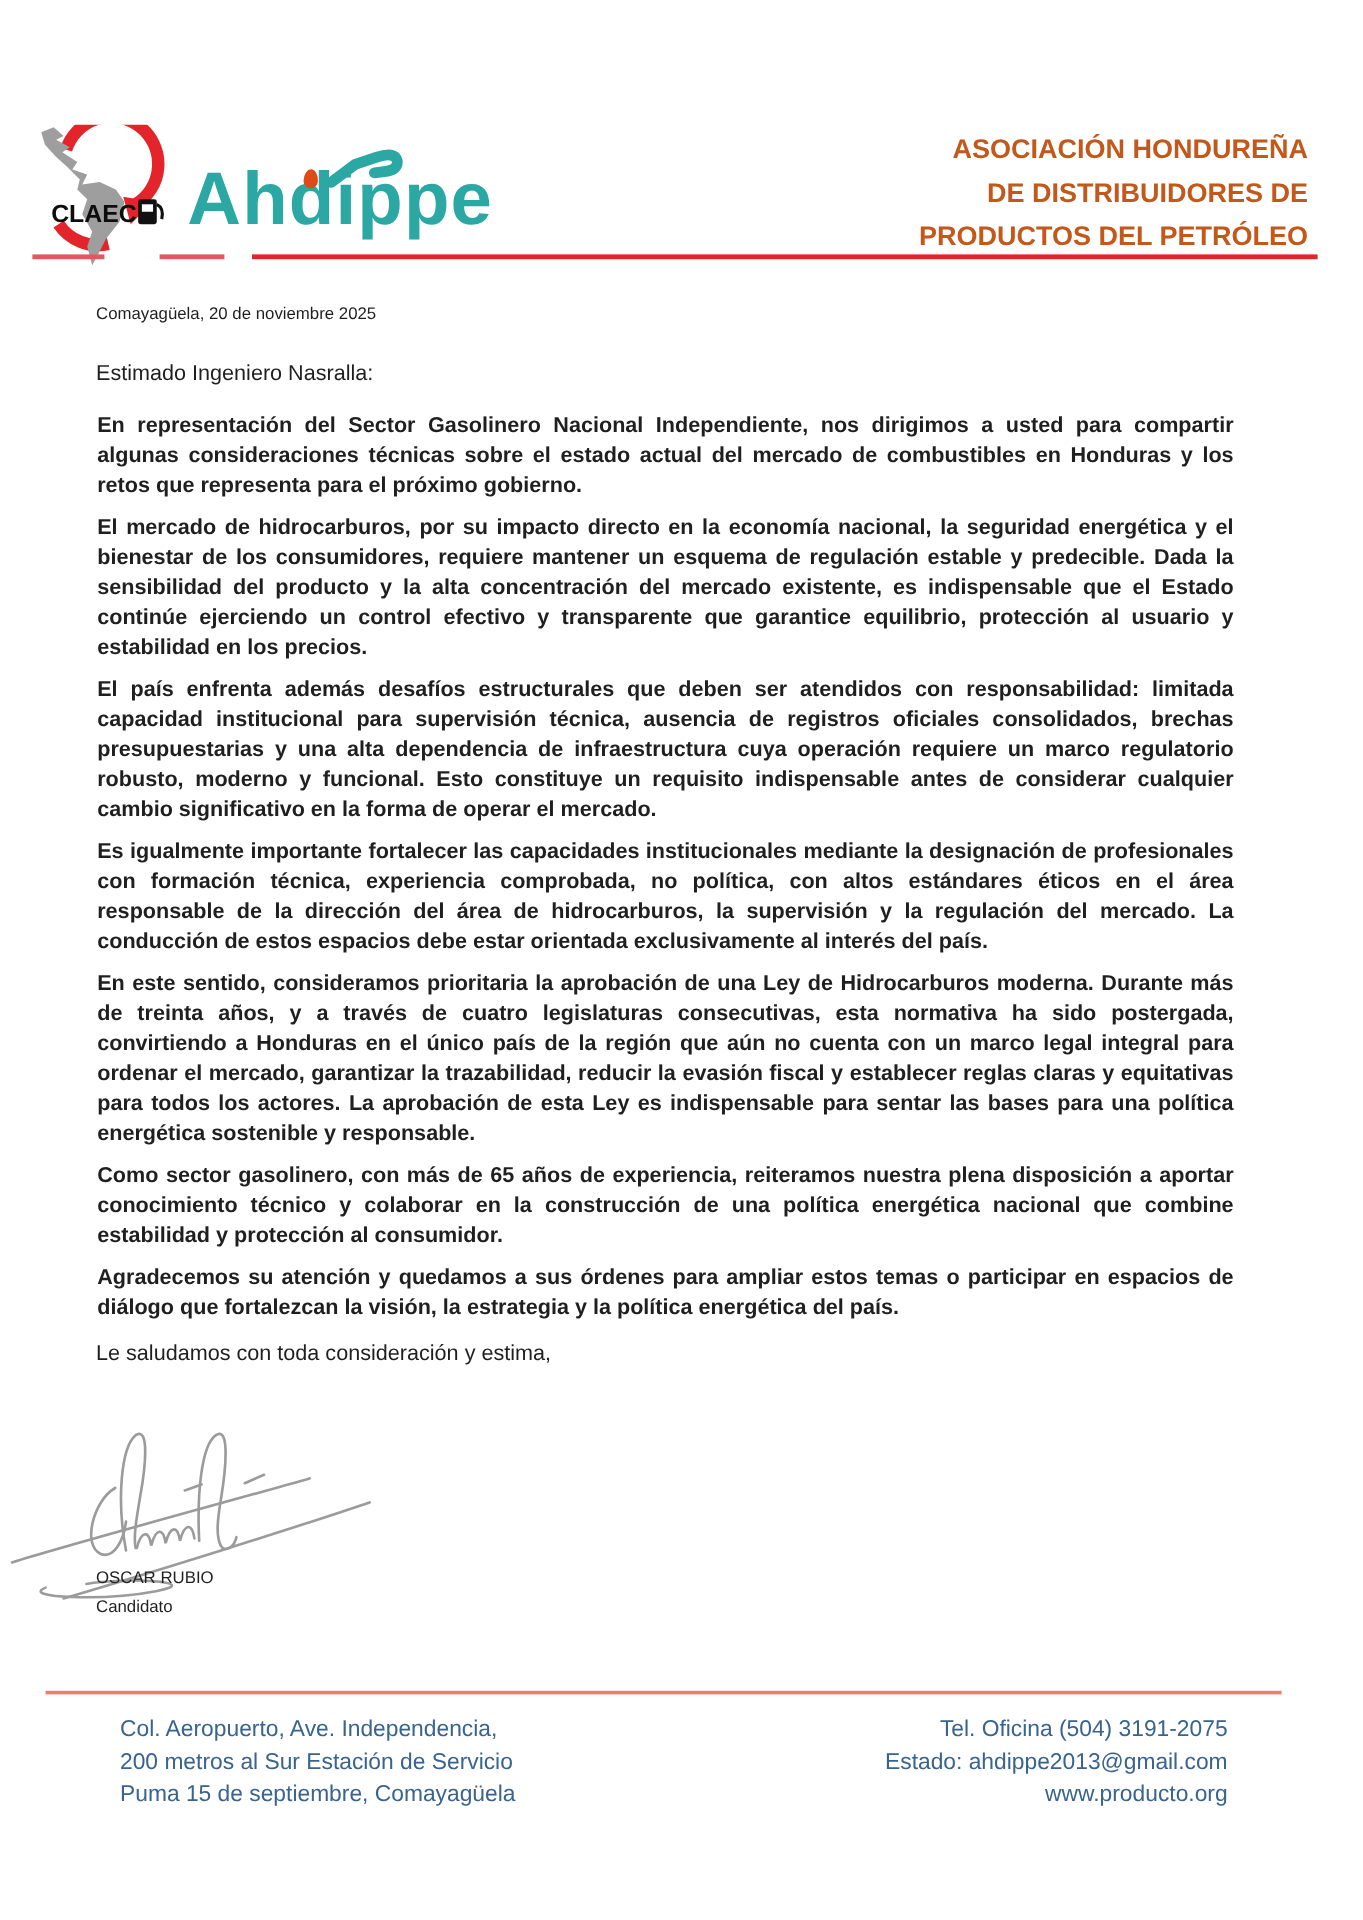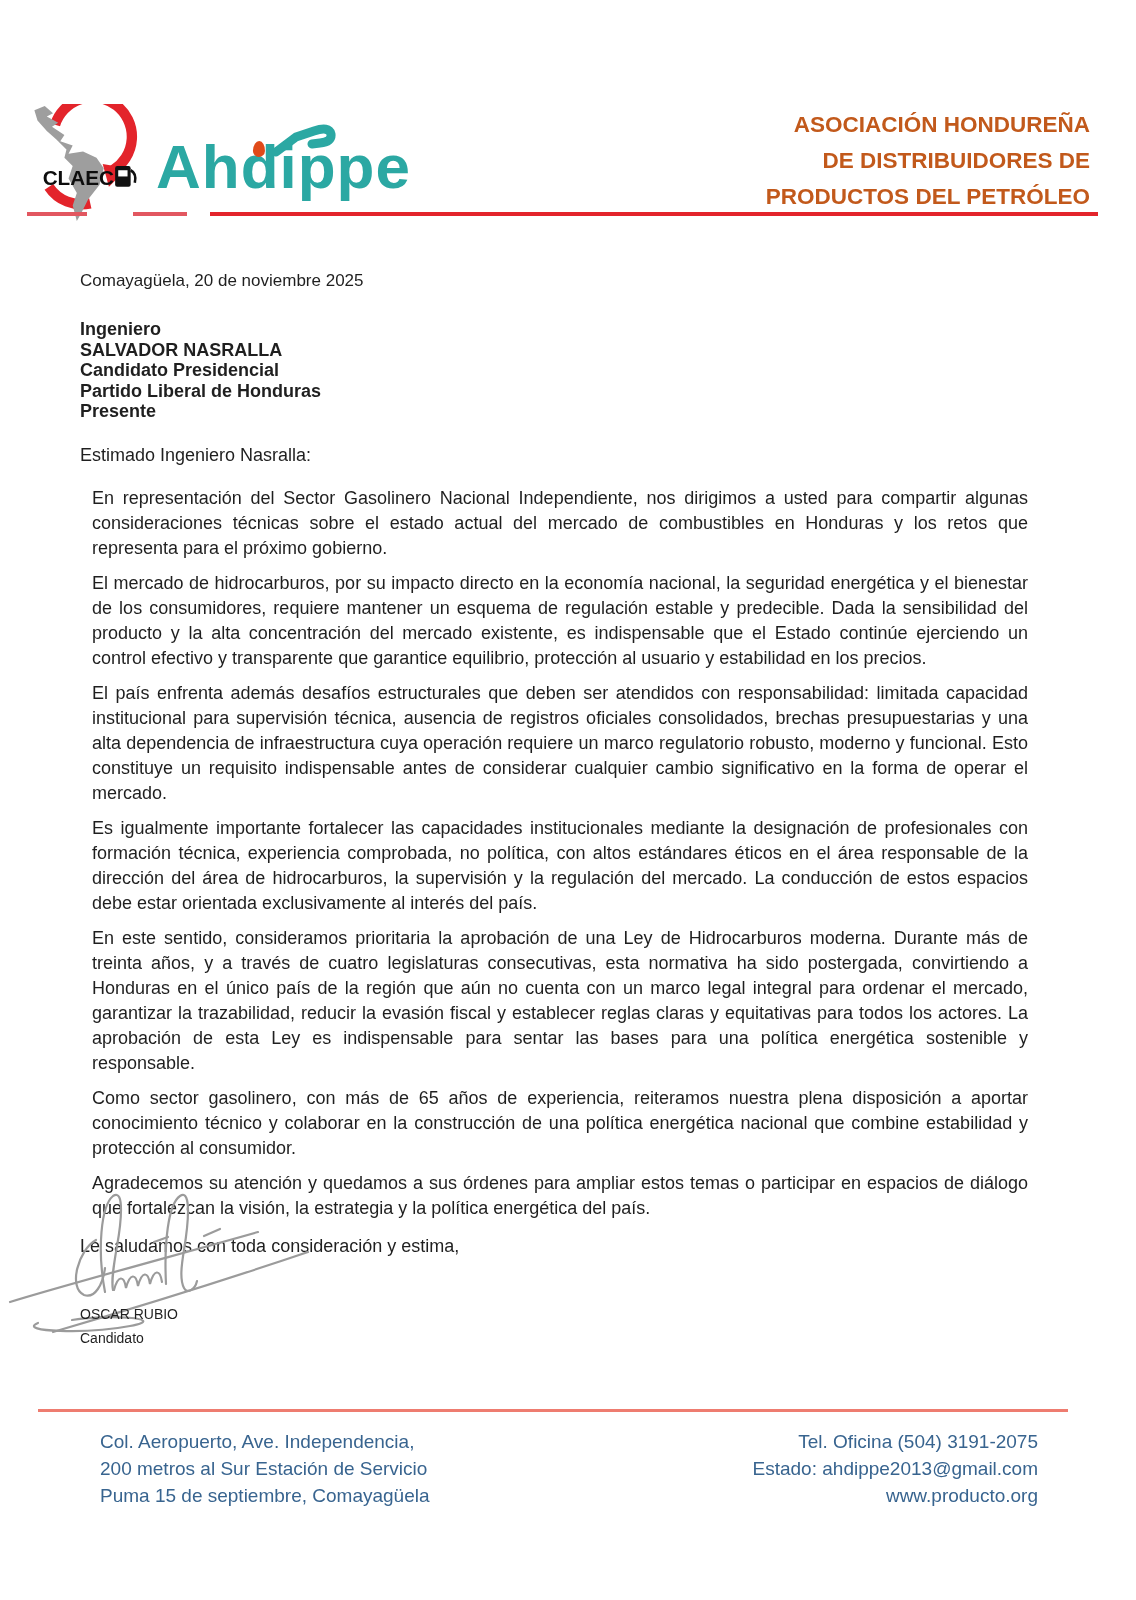--- a/index.html
+++ b/index.html
@@ -29,35 +29,35 @@
     color:var(--orange_header,#c2591b);
   }
   .rule { position:absolute; top:212px; height:4px; background:var(--accent_red,#e3242b); }
   .rule-main { left:210px; width:888px; }
   .rule-dash { background:var(--dash_red,#e25760); }
   .dash1 { left:27px; width:60px; }
   .dash2 { left:133px; width:54px; }
 
   
   .letter { position:absolute; left:80px; top:250px; width:948px; font-size:18px; }
-  .date-line { font-size:17px; line-height:22px; margin:20px 0 27px 0; }
+  .date-line { font-size:14px; line-height:22px; margin:0 0 27px 0; }
   .recipient { font-weight:bold; line-height:20.5px; margin:0; }
   .salutation { margin:21px 0 18px 0; line-height:25px; }
-  .letter p.para { margin:0 0 10px 12px; line-height:25px; text-align:justify; }
+  .letter p.para { margin:0 0 10px 1px; line-height:25px; text-align:justify;font-weight:bold; }
   .closing { margin:13px 0 0 0; line-height:25px; }
 
   .signature-svg { position:absolute; left:8px; top:1180px; z-index:1; }
   .signer { position:absolute; left:80px; top:1302px; font-size:14px; line-height:24px; z-index:2; }
 
   
   .footer-rule { position:absolute; left:38px; top:1409px; width:1030px; height:3px;
                  background:var(--footer_line,#ee7c70); }
   .footer-address { position:absolute; left:52px; top:1428px;
                     color:var(--footer_blue,#38648f); font-size:19px; line-height:27px;margin-left:48px; }
-  .footer-contact { position:absolute; right:98px; top:1428px; text-align:right;
+  .footer-contact { position:absolute; right:113px; top:1428px; text-align:right;
                     color:var(--footer_blue,#38648f); font-size:19px; line-height:27px; }
 </style>
 </head>
 <body>
 
 <div class="page">
 
   <svg class="emblem" viewBox="0 0 112 114" xmlns="http://www.w3.org/2000/svg">
 
     <g>
@@ -89,27 +89,20 @@
     <div>PRODUCTOS DEL PETRÓLEO</div>
   </div>
 
   <div class="rule rule-dash dash1"></div>
   <div class="rule rule-dash dash2"></div>
   <div class="rule rule-main"></div>
 
   <div class="letter">
     <p class="date-line">Comayagüela, 20 de noviembre 2025</p>
 
-    <div class="recipient">
-      <div>Ingeniero</div>
-      <div>SALVADOR NASRALLA</div>
-      <div>Candidato Presidencial</div>
-      <div>Partido Liberal de Honduras</div>
-      <div>Presente</div>
-    </div>
 
     <p class="salutation">Estimado Ingeniero Nasralla:</p>
 
     <p class="para">En representación del Sector Gasolinero Nacional Independiente, nos dirigimos a usted para compartir algunas consideraciones técnicas sobre el estado actual del mercado de combustibles en Honduras y los retos que representa para el próximo gobierno.</p>
     <p class="para">El mercado de hidrocarburos, por su impacto directo en la economía nacional, la seguridad energética y el bienestar de los consumidores, requiere mantener un esquema de regulación estable y predecible. Dada la sensibilidad del producto y la alta concentración del mercado existente, es indispensable que el Estado continúe ejerciendo un control efectivo y transparente que garantice equilibrio, protección al usuario y estabilidad en los precios.</p>
     <p class="para">El país enfrenta además desafíos estructurales que deben ser atendidos con responsabilidad: limitada capacidad institucional para supervisión técnica, ausencia de registros oficiales consolidados, brechas presupuestarias y una alta dependencia de infraestructura cuya operación requiere un marco regulatorio robusto, moderno y funcional. Esto constituye un requisito indispensable antes de considerar cualquier cambio significativo en la forma de operar el mercado.</p>
     <p class="para">Es igualmente importante fortalecer las capacidades institucionales mediante la designación de profesionales con formación técnica, experiencia comprobada, no política, con altos estándares éticos en el área responsable de la dirección del área de hidrocarburos, la supervisión y la regulación del mercado. La conducción de estos espacios debe estar orientada exclusivamente al interés del país.</p>
     <p class="para">En este sentido, consideramos prioritaria la aprobación de una Ley de Hidrocarburos moderna. Durante más de treinta años, y a través de cuatro legislaturas consecutivas, esta normativa ha sido postergada, convirtiendo a Honduras en el único país de la región que aún no cuenta con un marco legal integral para ordenar el mercado, garantizar la trazabilidad, reducir la evasión fiscal y establecer reglas claras y equitativas para todos los actores. La aprobación de esta Ley es indispensable para sentar las bases para una política energética sostenible y responsable.</p>
     <p class="para">Como sector gasolinero, con más de 65 años de experiencia, reiteramos nuestra plena disposición a aportar conocimiento técnico y colaborar en la construcción de una política energética nacional que combine estabilidad y protección al consumidor.</p>
     <p class="para">Agradecemos su atención y quedamos a sus órdenes para ampliar estos temas o participar en espacios de diálogo que fortalezcan la visión, la estrategia y la política energética del país.</p>

